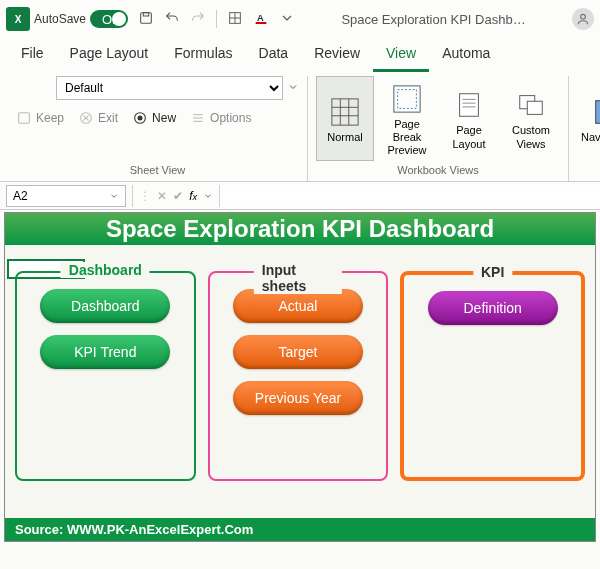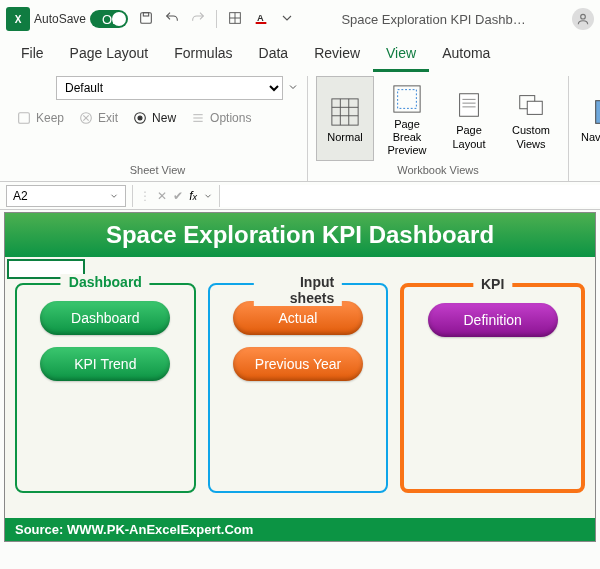--- a/index.html
+++ b/index.html
@@ -45,29 +45,29 @@
   
   .formula-bar { display: flex; align-items: center; height: 28px; background: #fcfdfb; border-bottom: 1px solid #ccc; }
   .namebox { width: 120px; height: 22px; border: 1px solid #bbb; background: #fff; margin: 0 6px; display: flex; align-items: center; justify-content: space-between; padding: 0 6px; font-size: 12px; text-align: right; }
   .fx-controls { display: flex; align-items: center; gap: 6px; padding: 0 6px; border-left: 1px solid #d0d0d0; height: 22px; }
   .fx-controls span.sep { color: #ccc; }
   .formula-input { flex: 1; height: 22px; border: none; border-left: 1px solid #d0d0d0; background: #fff; padding: 0 6px; }
   
   
   .sheet { background: #fbfcfa; height: calc(569px - 38px - 34px - 110px - 28px); position: relative; padding: 2px 4px; }
   .dashboard-frame { background: #f6f7f0; border: 1px solid #888; height: 330px; position: relative; }
-  .dash-title-bar { background: linear-gradient(#4caf50, #0c9444); color: #fff; font-size: 24px; font-weight: bold; text-align: center; padding: 8px 0; font-family: Arial, sans-serif; }
+  .dash-title-bar { background: linear-gradient(#4caf50, #0c9444); color: #fff; font-size: 24px; font-weight: bold; text-align: center; padding: 2px 0; font-family: Arial, sans-serif; }
   .active-cell { position: absolute; top: 46px; left: 2px; width: 78px; height: 20px; border: 2px solid #0c8040; background: #fff; }
   
   .cards-row { display: flex; justify-content: space-around; padding: 26px 10px 10px 10px; gap: 12px; }
-  .group-box { flex: 1; border-radius: 8px; padding: 16px 10px 10px 10px; position: relative; display: flex; flex-direction: column; gap: 12px; align-items: center; min-height: 210px; text-align: right; }
+  .group-box { flex: 1; border-radius: 8px; padding: 16px 10px 10px 10px; position: relative; display: flex; flex-direction: column; gap: 12px; align-items: center; min-height: 210px; }
   .group-box .legend { position: absolute; top: -11px; left: 50%; transform: translateX(-50%); background: #f6f7f0; padding: 0 8px; font-weight: bold; font-size: 14px; }
   .group-box.green { border: 2px solid #0c9444; }
   .group-box.green .legend { color: #0c9444; }
-  .group-box.orange { border: 2px solid #0ea5e9; }
+  .group-box.orange { border: 2px solid #ec4899; }
   .group-box.orange .legend { color: #333; }
   .group-box.purple { border: 4px solid #f97316; }
   .group-box.purple .legend { color: #333; }
   
   .pill { width: 130px; height: 34px; border-radius: 17px; display: flex; align-items: center; justify-content: center; color: #fff; font-size: 14px; font-weight: 500; box-shadow: inset 0 -2px 4px rgba(0,0,0,.25), 0 1px 2px rgba(0,0,0,.2); }
   .pill.green { background: linear-gradient(#3bc76f, #0c9444); }
   .pill.orange { background: linear-gradient(#ff8d47, #e25c0a); }
   .pill.purple { background: linear-gradient(#c33ecb, #8a1291); }
   
   .source-bar { position: absolute; bottom: 0; right: 0; left: 0; background: #0c9444; color: #fff; font-size: 13px; font-weight: bold; text-align: left; padding: 4px 10px; }
@@ -256,20 +256,21 @@
     <div class="active-cell"></div>
     <div class="cards-row">
       <div class="group-box green">
         <div class="legend">Dashboard</div>
         <div class="pill green">Dashboard</div>
         <div class="pill green">KPI Trend</div>
       </div>
       <div class="group-box orange">
         <div class="legend">Input sheets</div>
         <div class="pill orange">Actual</div>
+        <div class="pill orange">Target</div>
         <div class="pill orange">Previous Year</div>
       </div>
       <div class="group-box purple">
         <div class="legend">KPI</div>
         <div class="pill purple">Definition</div>
       </div>
     </div>
     <div class="source-bar">Source: WWW.PK-AnExcelExpert.Com</div>
   </div>
 </div>

